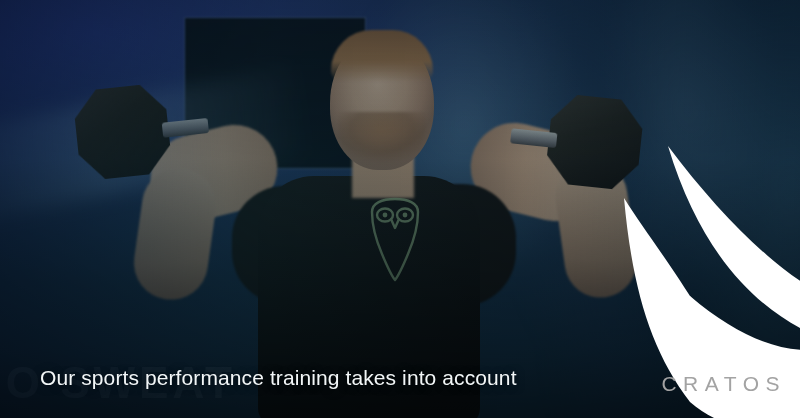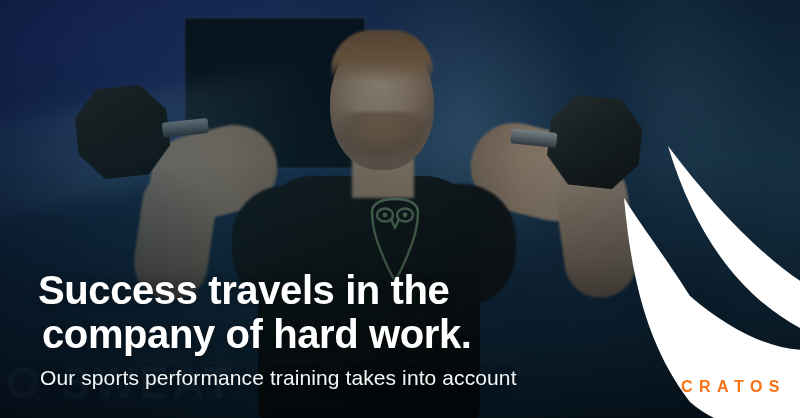--- a/index.html
+++ b/index.html
@@ -152,23 +152,23 @@
   .teal-wash{
     position:absolute;inset:0;
     background:radial-gradient(100% 120% at 18% 58%, rgba(26,92,104,.34) 0%, rgba(20,70,92,.16) 48%, rgba(14,44,70,.26) 100%);
   }
 
   
   .logo{position:absolute;right:0;bottom:0;width:260px;height:282px;pointer-events:none;}
   .logo svg{display:block;width:100%;height:100%;}
   .wordmark{
     position:absolute;right:14px;bottom:22px;
-    color:#f97316;
-    font-family:"Liberation Sans", sans-serif;
-    font-size:16px;font-weight:700;letter-spacing:6.5px;
+    color:#a3a3a3;
+    font-family:"Liberation Sans", sans-serif;
+    font-size:21px;font-weight:400;letter-spacing:6.5px;
     white-space:nowrap;
   }
 
   
   .copy{position:absolute;left:38px;bottom:26px;width:560px;}
   .headline{
     margin:0;
     color:#ffffff;
     font-family:"Liberation Sans", sans-serif;
     font-weight:700;
@@ -250,22 +250,18 @@
 
       <path d="M84 62 C92 150, 110 214, 150 266 C190 300, 240 300, 268 282
                L268 238 C228 248, 188 222, 160 176 C128 124, 104 94, 84 62 Z" fill="#ffffff"></path>
 
       <path d="M150 200 C196 242, 236 256, 268 252 L268 214 C232 214, 192 196, 150 160 Z" fill="#ffffff"></path>
     </svg>
   </div>
   <div class="wordmark">CRATOS</div>
 
   <div class="copy">
-    <h1 class="headline">
-      <span>Success travels in the</span>
-      <span class="l2">company of hard work.</span>
-    </h1>
     <p class="subhead">
       <span>Our sports performance training takes into account</span><br>
     </p>
   </div>
 
 </div>
 
 </body></html>

